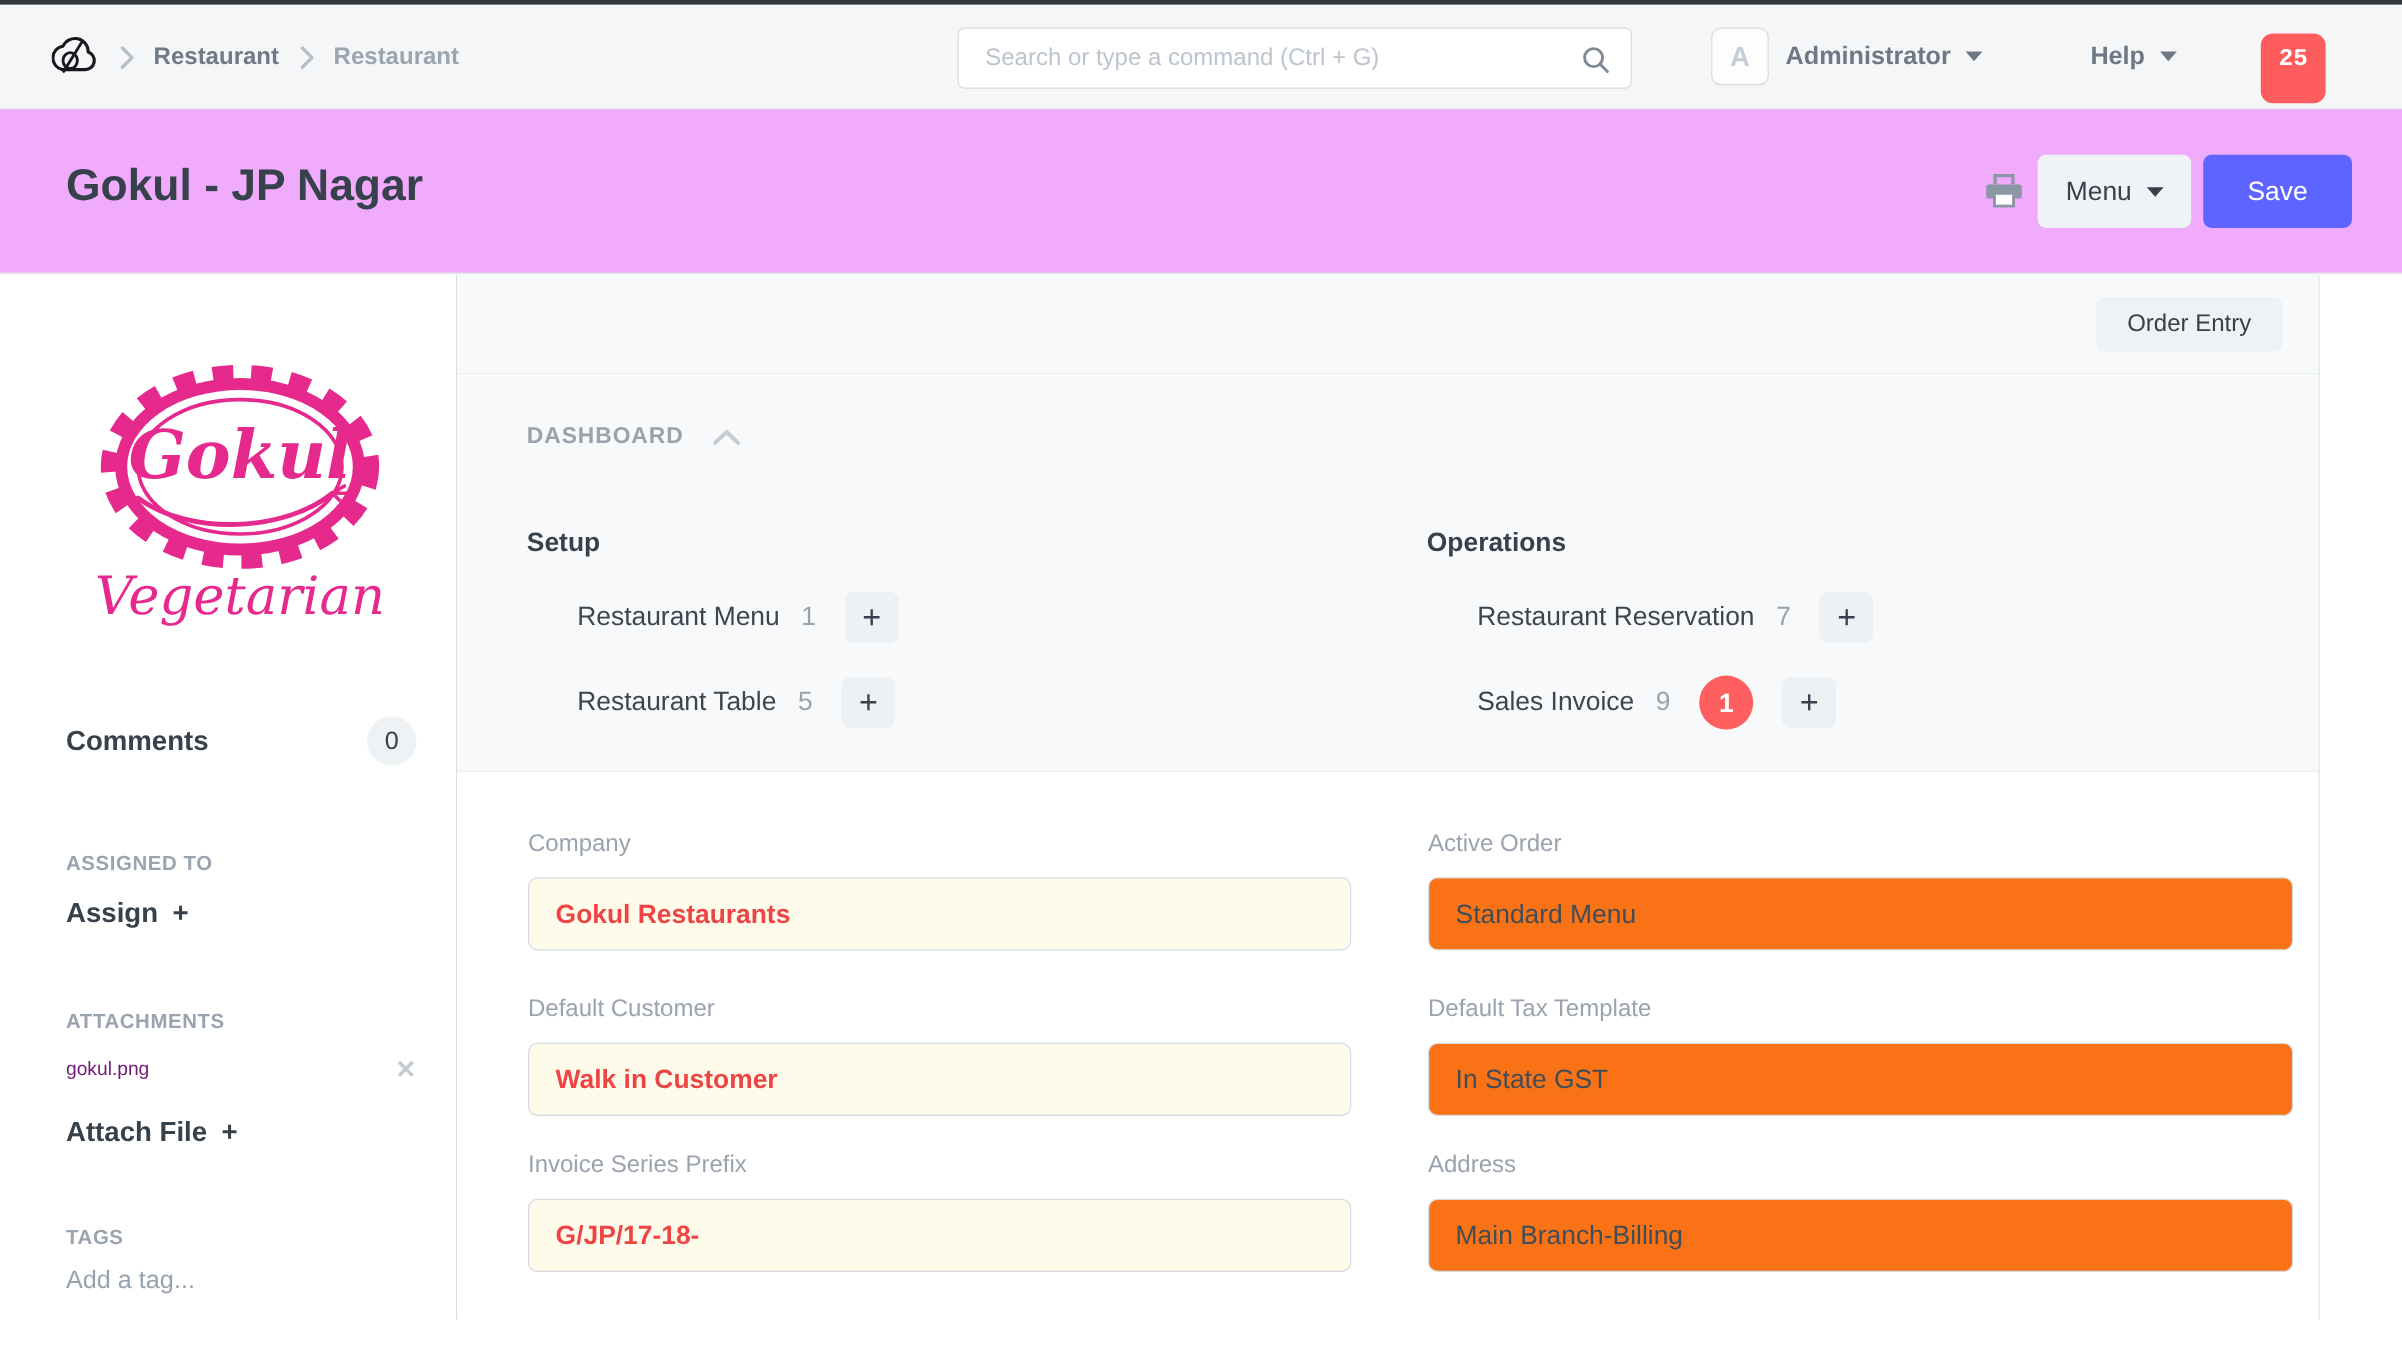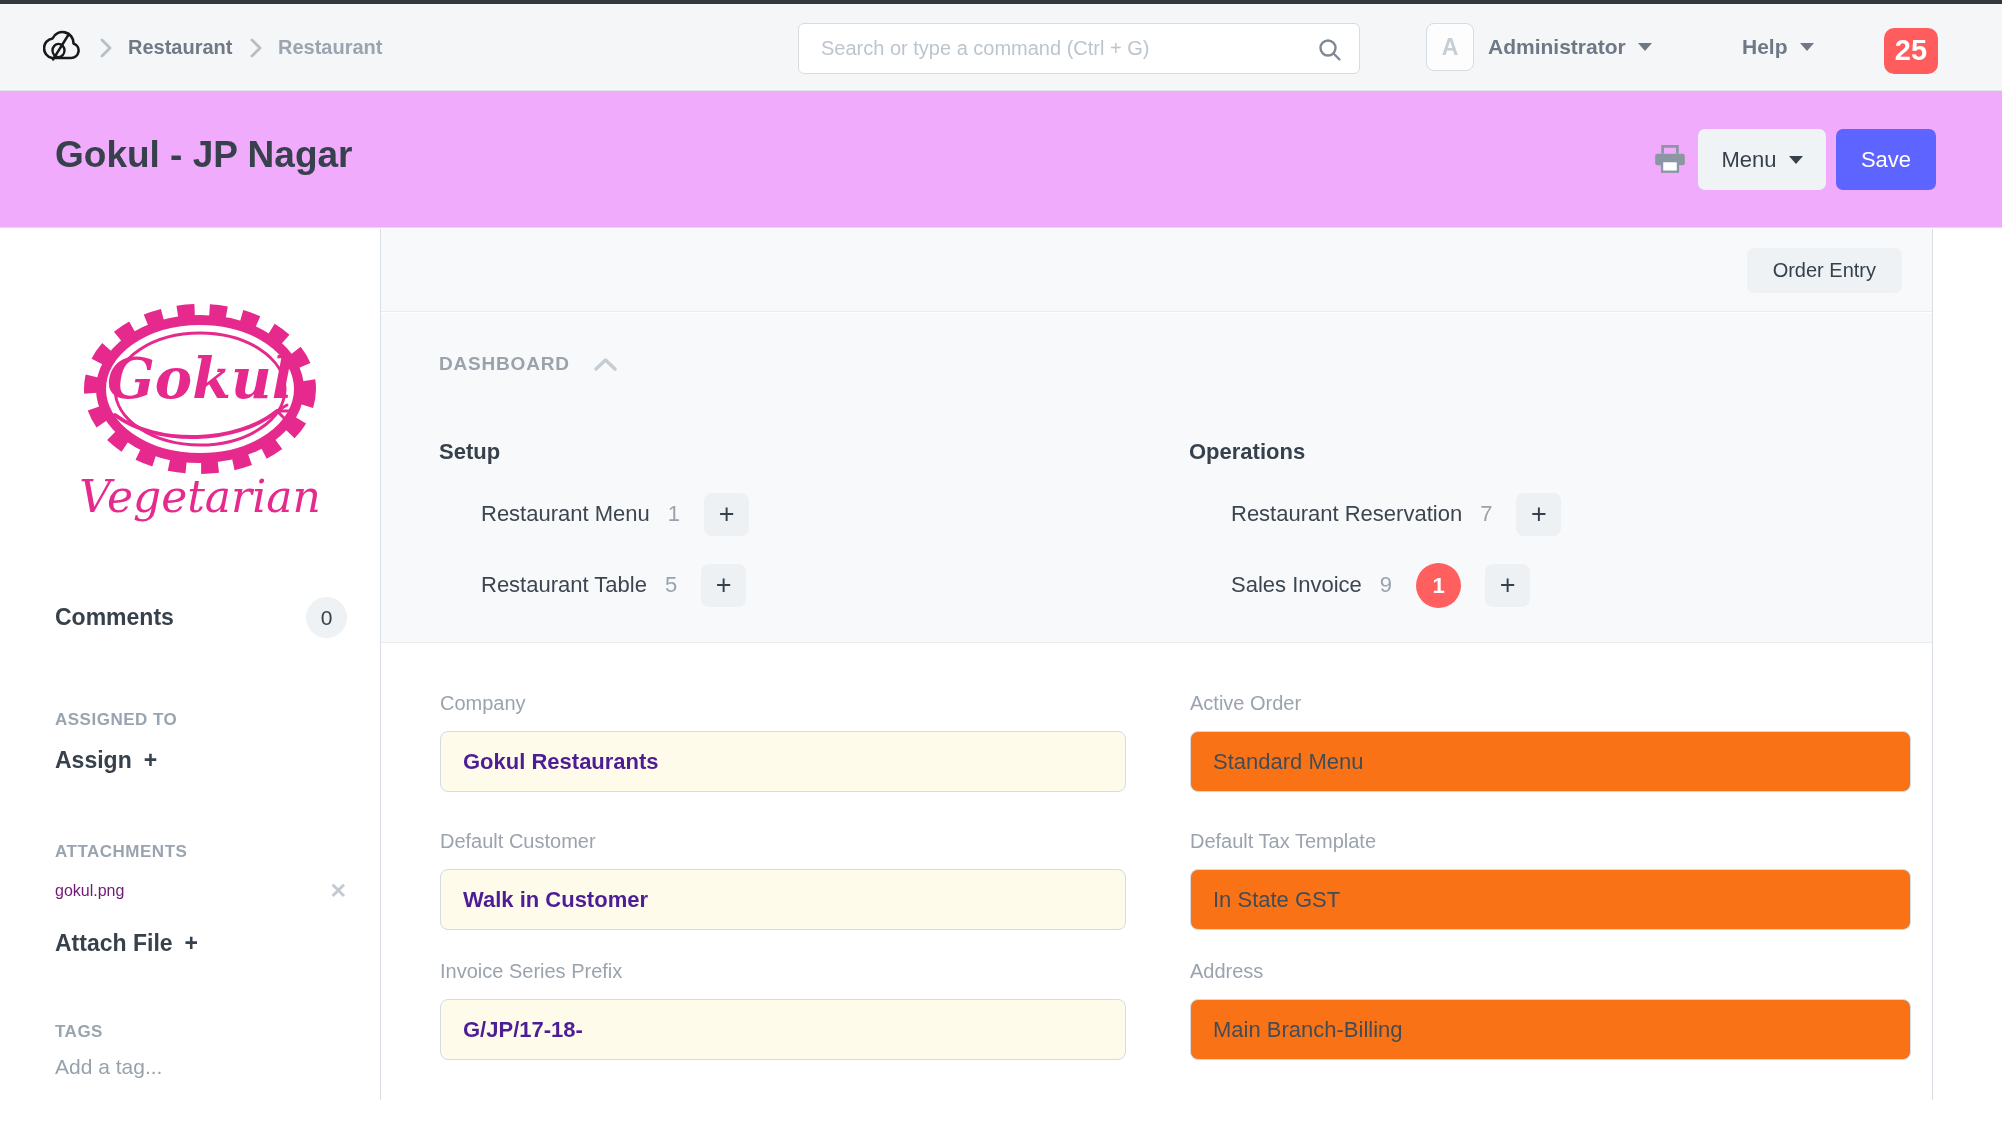--- a/index.html
+++ b/index.html
@@ -24,34 +24,34 @@
   .mag { position:absolute; right:16px; top:13px; }
   .avatar { position:absolute; left:1426px; top:19px; width:48px; height:48px; border:1px solid #d6dce0;
             border-radius:8px; background:#fdfdfe; text-align:center; line-height:46px;
             font-size:23px; font-weight:600; color:#c6ced6; cursor:pointer; }
   .nav-drop { position:absolute; top:0; height:86px; display:flex; align-items:center; gap:12px;
               font-size:21px; font-weight:700; color:#6e7985; cursor:pointer; }
   .drop-admin { left:1488px; }
   .drop-help { left:1742px; }
   .caret { width:0; height:0; border-left:7px solid transparent; border-right:7px solid transparent;
            border-top:8px solid currentColor; display:inline-block; }
-  .notif-badge { position:absolute; left:1884px; top:24px; width:54px; height:46px; border-radius:10px;
-                 background:#ff5d5d; color:#fff; font-size:29px; font-weight:700; text-align:center;
-                 line-height:44px; cursor:pointer; }
+  .notif-badge { position:absolute; left:1884px; top:24px; width:54px; height:58px; border-radius:10px;
+                 background:#ff5d5d; color:#fff; font-size:20px; font-weight:700; text-align:center;
+                 line-height:44px; cursor:pointer;font-family:Liberation Mono, monospace; }
 
   
   .page-head { position:absolute; top:91px; left:0; width:2002px; height:137px; background:#f0abfc;
                border-bottom:1px solid #d9dfe5; }
   .page-title { position:absolute; left:55px; top:43px; font-size:37px; font-weight:600; color:#36414c; }
   .printer { position:absolute; left:1652px; top:52px; cursor:pointer; }
   .btn { border:none; border-radius:7px; font-family:"Liberation Sans",sans-serif; cursor:pointer;
          display:flex; align-items:center; justify-content:center; gap:12px; }
   .menu-btn { position:absolute; left:1698px; top:38px; width:128px; height:61px; background:#f0f3f6;
               color:#36414c; font-size:22px; }
-  .save-btn { position:absolute; left:1836px; top:38px; width:100px; height:61px; background:#5e64ff;
+  .save-btn { position:absolute; left:1836px; top:38px; width:124px; height:61px; background:#5e64ff;
               color:#fff; font-size:22px; }
 
   
   .sidebar { position:absolute; top:229px; left:0; width:380px; height:907px; background:#fff; }
   .side-logo { position:absolute; left:53px; top:68px; }
   .comments-row { position:absolute; left:55px; top:368px; width:292px; display:flex;
                   align-items:center; justify-content:space-between; cursor:pointer; }
   .comments-label { font-size:23px; font-weight:700; color:#36414c; }
   .count-badge { width:41px; height:41px; border-radius:50%; background:#eef2f5; color:#36414c;
                  font-size:21px; text-align:center; line-height:41px; }
@@ -88,21 +88,21 @@
                font-weight:700; text-align:center; line-height:45px; margin-left:24px; cursor:pointer; }
   .plus-btn { width:45px; height:43px; border-radius:8px; background:#edf1f4; color:#36414c; font-size:27px;
               font-weight:400; text-align:center; line-height:42px; margin-left:24px; cursor:pointer; }
 
   .form-sec { position:absolute; top:415px; left:0; width:100%; height:456px; background:#fff; }
   .field { position:absolute; }
   .field label { display:block; font-size:20px; color:#9aa3ae; margin-bottom:16px; }
   .field input { display:block; height:61px; width:100%; border:1px solid #d5dbe1; border-radius:8px;
                  padding:0 22px; font-size:22px; font-family:"Liberation Sans",sans-serif; outline:none;
                  background:#f97316; color:#424c57; }
-  .field.mandatory input { background:#fffbeb; font-weight:700; color:#4c1d95; }
+  .field.mandatory input { background:#fffbeb; font-weight:700; color:#ef4444; }
   .fcol-l { left:59px; width:686px; }
   .fcol-r { left:809px; width:721px; }
   .frow-0 { top:48px; }
   .frow-1 { top:186px; }
   .frow-2 { top:316px; }
 </style>
 </head>
 <body>
 
 <div id="app">

